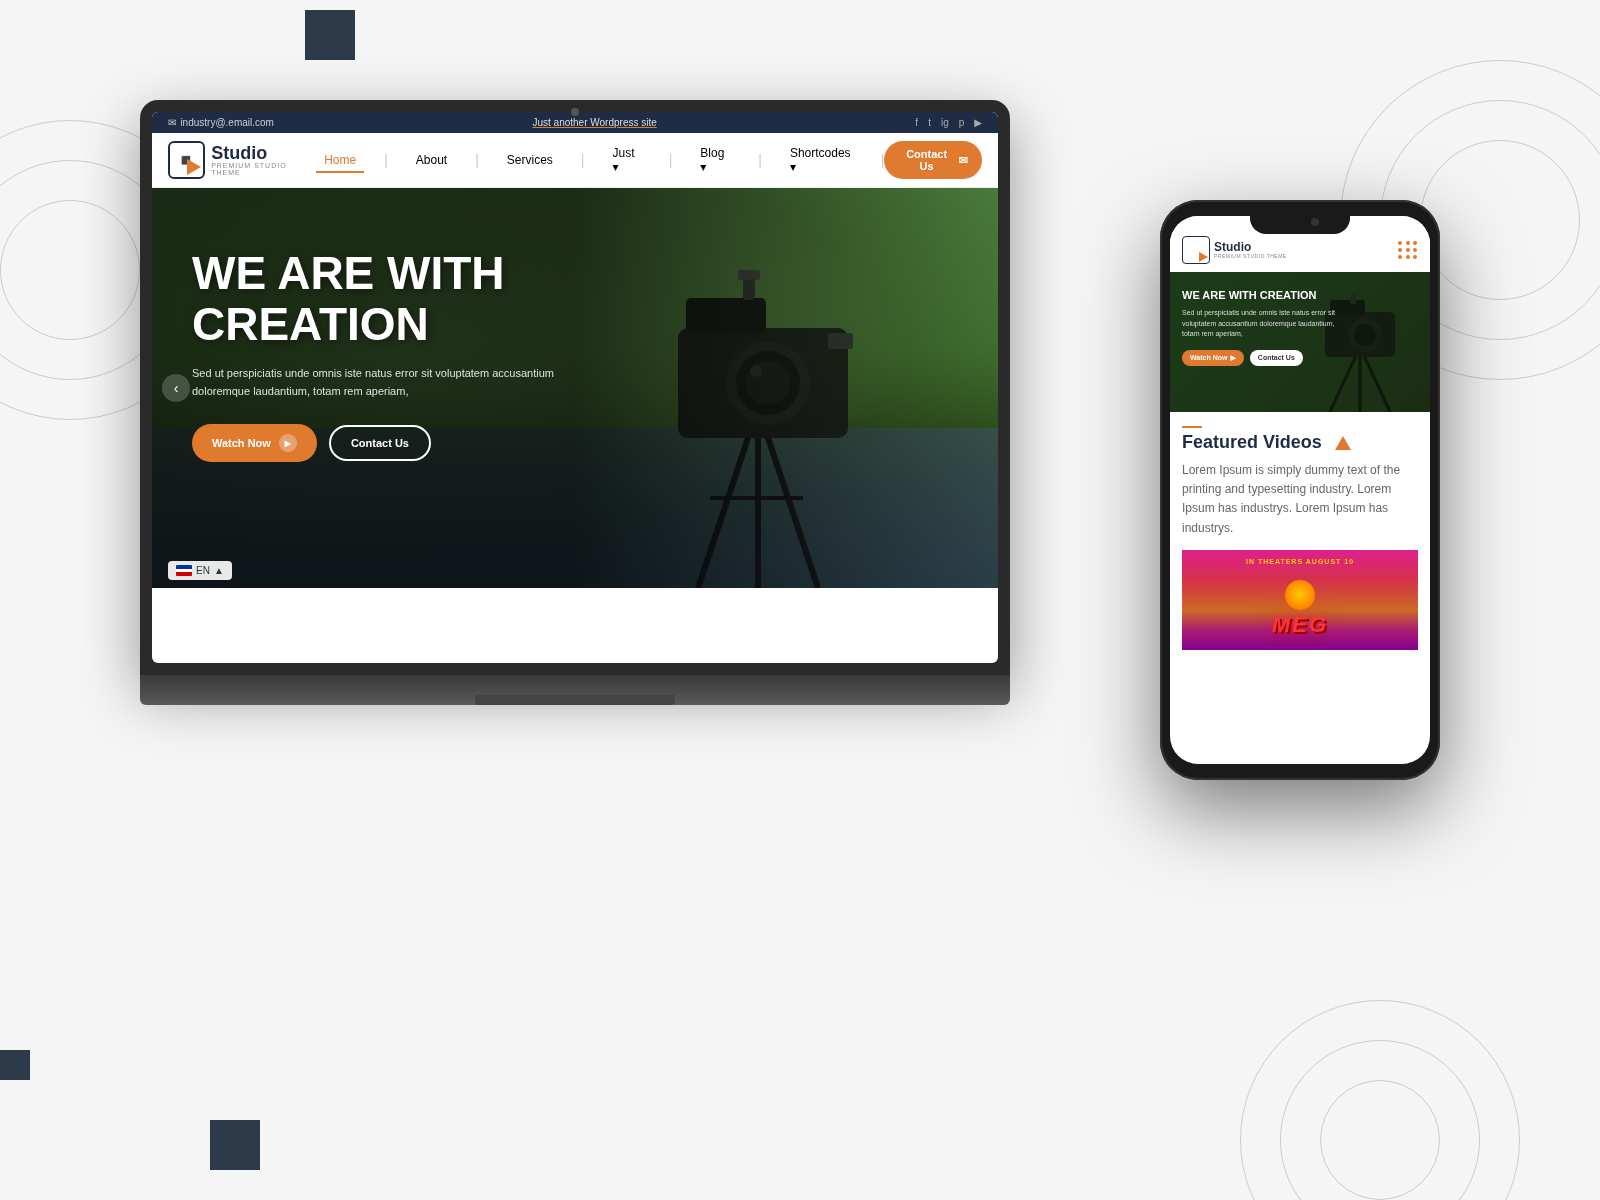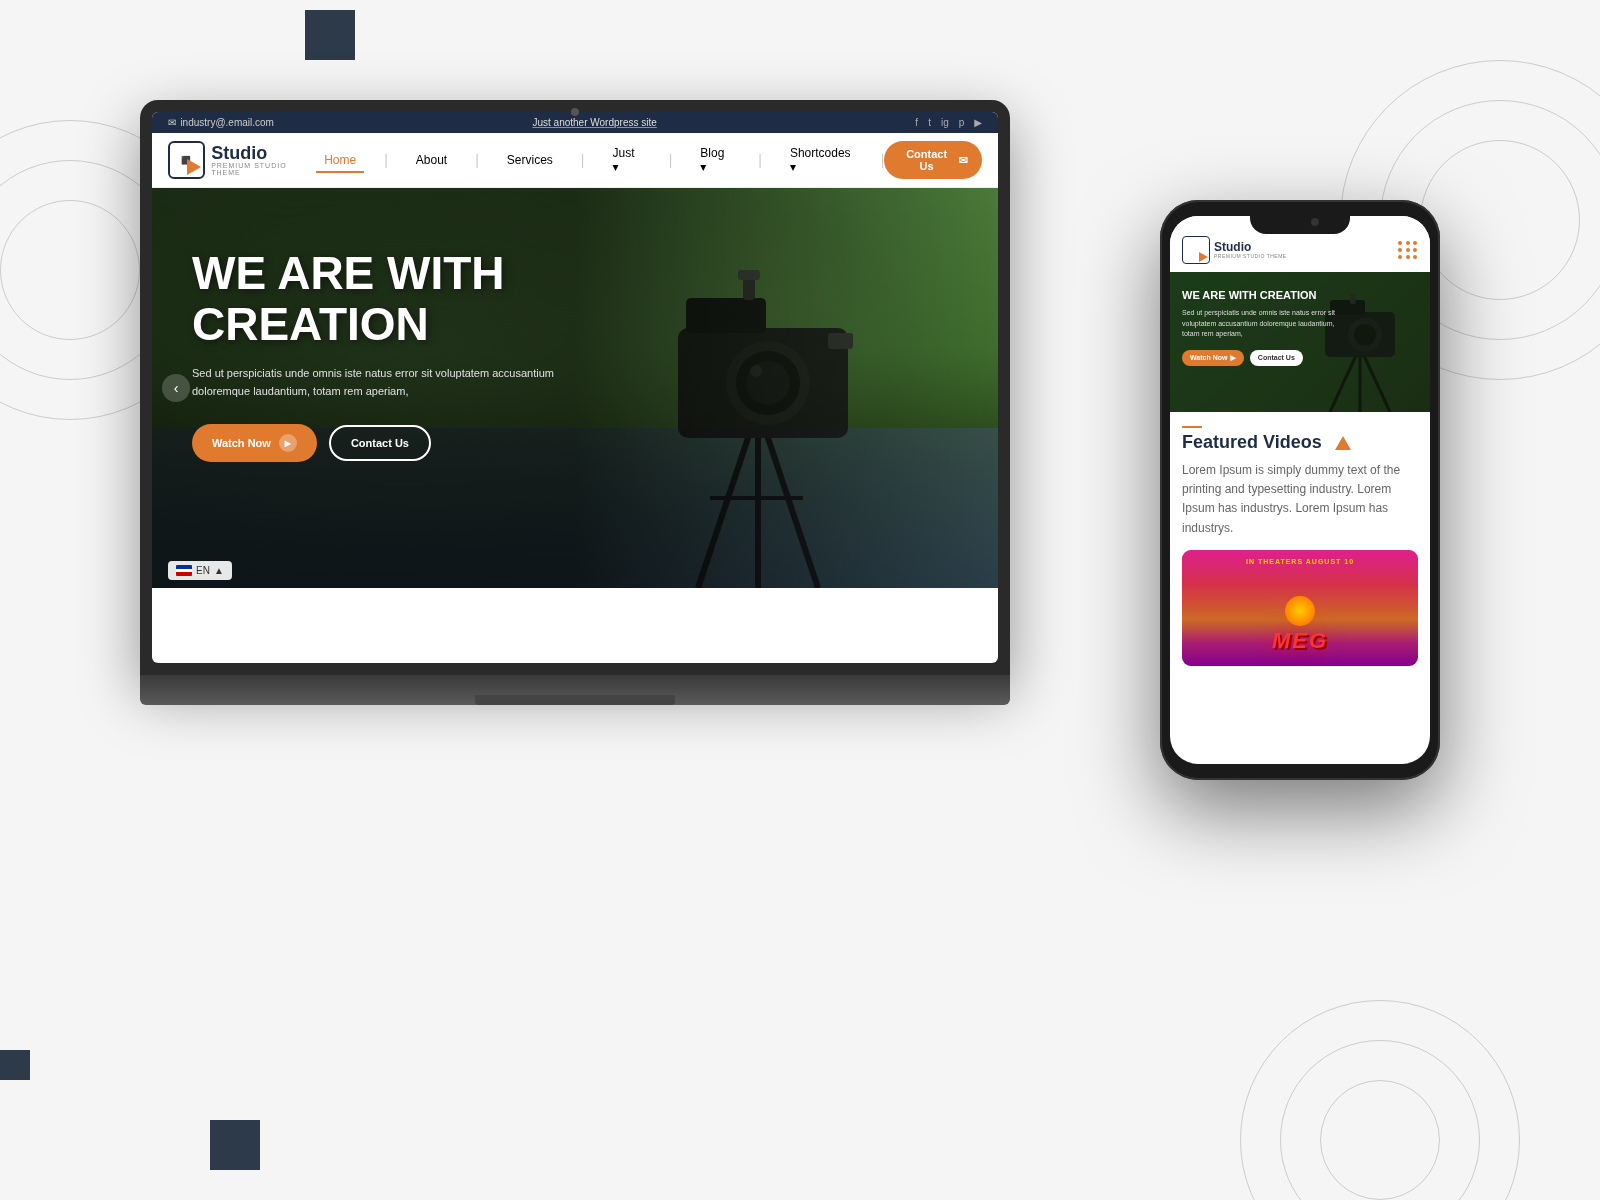--- a/index.html
+++ b/index.html
@@ -614,22 +614,22 @@
     .featured-desc {
       font-size: 12px;
       color: #666;
       line-height: 1.6;
       margin-bottom: 12px;
     }
 
     
     .movie-card {
       width: 100%;
-      height: 116px;
-      border-radius: 9px;
+      height: 100px;
+      border-radius: 0;
       overflow: hidden;
       position: relative;
       background: linear-gradient(180deg, #ff4fc8 0%, #ff6b35 30%, #ffcc00 60%, #cc3399 80%, #9900cc 100%);
     }
 
     .movie-card-overlay {
       position: absolute;
       inset: 0;
       background: linear-gradient(to bottom, rgba(200,0,100,0.6), rgba(100,0,50,0.4));
     }

